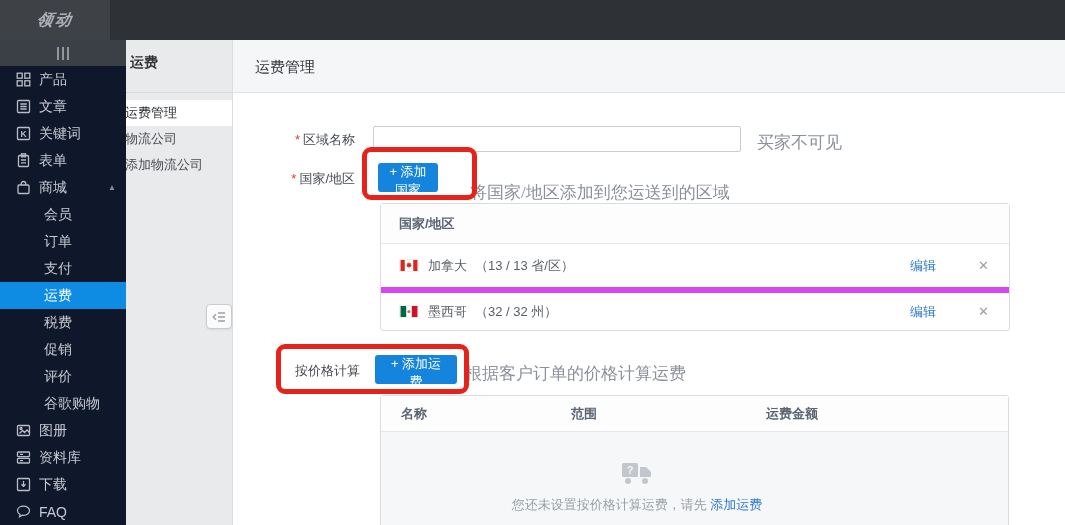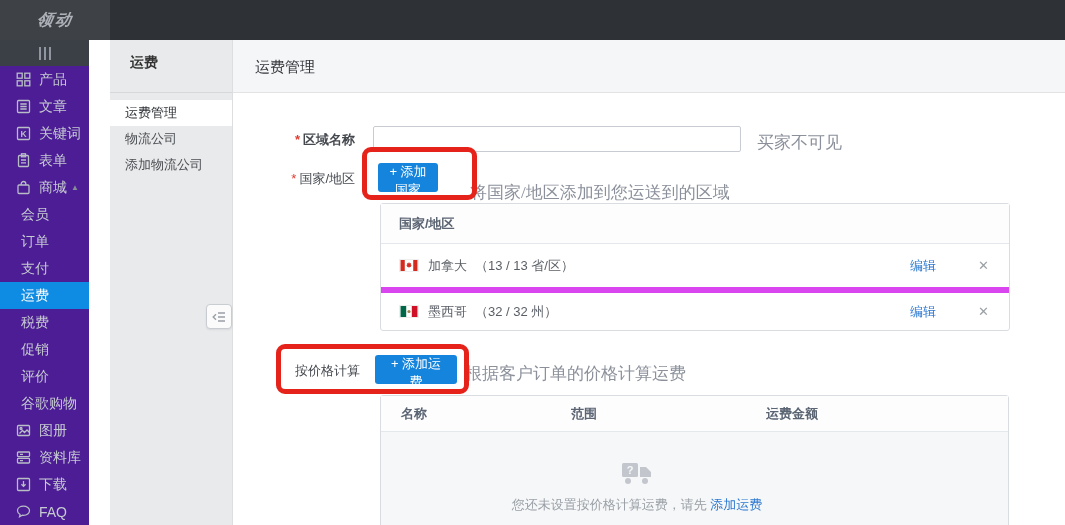--- a/index.html
+++ b/index.html
@@ -6,27 +6,27 @@
   html,body { width:1065px; height:525px; }
   body { font-family:"Liberation Sans","DejaVu Sans",sans-serif; background:#fff; }
   #page { position:relative; width:1065px; height:525px; overflow:hidden; background:#fff; }
 
   
   .topbar { position:absolute; left:0; top:0; width:1065px; height:40px; background:#2e3136; z-index:5; }
   .logo-block { position:absolute; left:0; top:0; width:110px; height:40px; background:#3e4247; display:flex; align-items:center; justify-content:center; }
   .logo-text { font-style:italic; font-weight:bold; font-size:16px; color:#aeb2b8; transform:skewX(-10deg); letter-spacing:2px; }
 
   
-  .sidebar { position:absolute; left:0; top:40px; width:89px; height:485px; background:#4c1d95; z-index:4; }
+  .sidebar { position:absolute; left:0; top:40px; width:126px; height:485px; background:#0f172a; z-index:4; }
   .collapse-row { height:26px; background:#3b3f46; display:flex; align-items:center; justify-content:center; cursor:pointer; }
   .vbars { display:flex; gap:3px; }
   .vbars i { display:block; width:2px; height:13px; background:#9096a0; }
   .side-item { position:relative; height:27px; display:flex; align-items:center; padding-left:16px; color:#c6cad1; font-size:14px; cursor:pointer; }
   .side-item .ic { width:15px; height:15px; margin-right:8px; flex:0 0 15px; display:flex; align-items:center; justify-content:center; }
-  .side-item.sub { padding-left:21px;text-align:center; }
+  .side-item.sub { padding-left:44px;text-align:center; }
   .side-item.active { background:#0e8ce4; color:#fff; }
   .caret { position:absolute; right:10px; top:9px; font-size:8px; color:#878d96; line-height:9px; }
   .ic svg { display:block; }
 
   
   .submenu { position:absolute; left:110px; top:40px; width:123px; height:485px; background:#e9eaeb; border-right:1px solid #dcdee0; z-index:3; }
   .submenu-title { position:absolute; left:20px; top:14px; font-size:14px; font-weight:bold; color:#333; }
   .submenu-divider { position:absolute; left:0; top:52px; width:100%; border-bottom:1px solid #d6d8da; }
   .submenu-item { position:absolute; left:0; width:100%; height:26px; line-height:26px; padding-left:15px; font-size:13px; color:#4a4d52; cursor:pointer; }
   .submenu-item.active { background:#fff; color:#2b2e33; }
@@ -238,21 +238,21 @@
           </g>
         </svg>
     </div>
   </div>
 
   <div class="main">
     <div class="main-header">
       <div class="page-title">运费管理</div>
     </div>
 
-    <div class="fld-label" style="top:91px;font-weight:bold;"><span class="req">*</span><span>区域名称</span></div>
+    <div class="fld-label" style="top:91px;"><span class="req">*</span><span>区域名称</span></div>
     <input class="txt-input" type="text" value="" style="">
     <div class="hint" style="left:524px; top:91px;">买家不可见</div>
 
     <div class="fld-label" style="top:130px;"><span class="req">*</span><span>国家/地区</span></div>
     <button class="blue-btn" style="left:145px; top:123px; width:60px;">+ 添加国家</button>
     <div class="hint" style="left:237px; top:141px;font-family:Liberation Serif, serif;">将国家/地区添加到您运送到的区域</div>
 
     <div class="ctable">
       <div class="ctable-head">国家/地区</div>
       <div class="crow">

